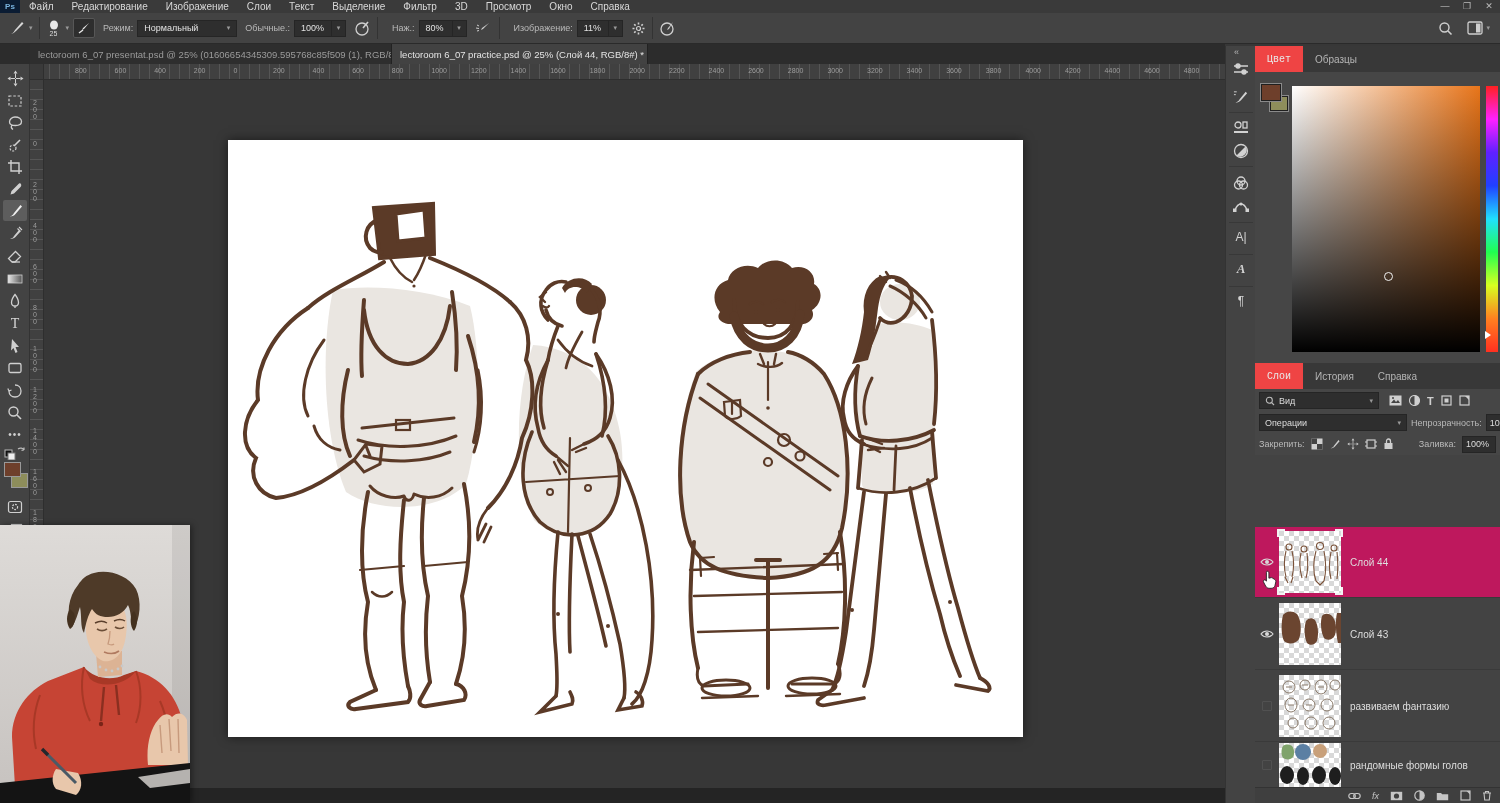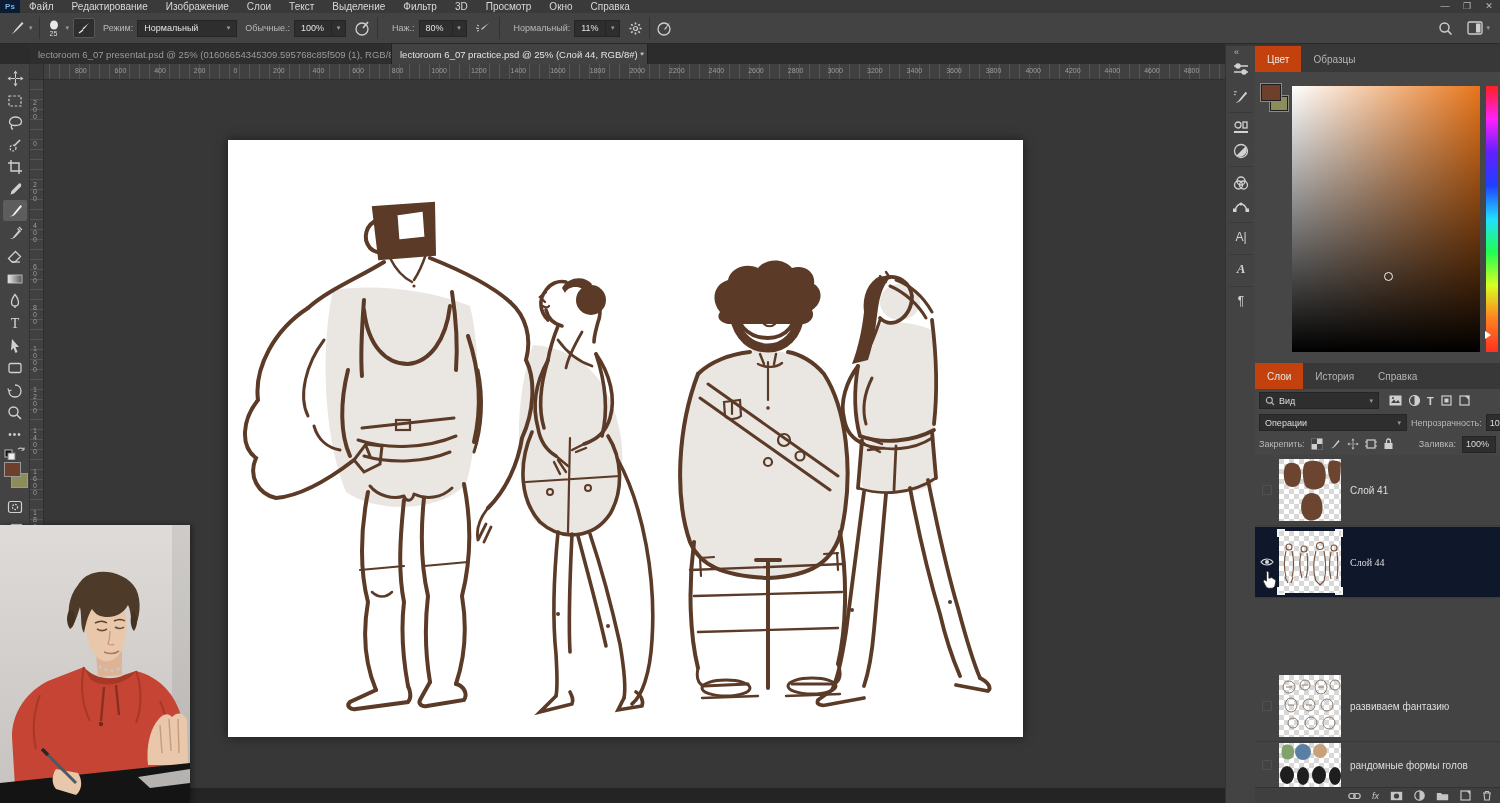--- a/index.html
+++ b/index.html
@@ -72,21 +72,21 @@
     border-left:1px solid #333; z-index:6; }
   .dock-ico { position:absolute; left:3px; width:24px; height:22px; display:flex;
     align-items:center; justify-content:center; color:#d2d2d2; }
   .dock-sep { position:absolute; left:3px; width:24px; height:1px; background:#383838; }
   .dock-collapse { position:absolute; left:8px; top:1px; color:#b5b5b5; font-size:9px; }
 
   
   .rightpanels { left:1255px; top:46px; width:245px; height:757px; background:#464646; z-index:6; }
   .panel-tabs { display:flex; background:#383838; height:26px; align-items:stretch; }
   .panel-tab { padding:0 12px; display:flex; align-items:center; font-size:10px; color:#b5b5b5; }
-  .panel-tab.active { background:#c2410c; color:#e8e8e8; }
+  .panel-tab.active { background:#ef4444; color:#e8e8e8;font-family:Liberation Mono, monospace; }
 
   
   .color-panel { position:absolute; left:0; top:0; width:245px; height:317px; }
   .cp-swatch { position:absolute; border:1px solid #1f1f1f; outline:1px solid #8a8a8a; }
   .cp-square { position:absolute; left:37px; top:40px; width:188px; height:266px;
     background:linear-gradient(to bottom, rgba(0,0,0,0), #000),
                linear-gradient(to right, #ffffff, #e8751a); }
   .cp-marker { position:absolute; width:9px; height:9px; border:1.5px solid #f2f2f2;
     border-radius:50%; }
   .cp-hue { position:absolute; left:231px; top:40px; width:12px; height:266px;
@@ -102,21 +102,21 @@
     display:flex; align-items:center; color:#ddd; padding:0 5px; gap:4px;
     justify-content:space-between; }
   .lp-fico { display:flex; gap:7px; margin-left:6px; color:#cfcfcf; align-items:center; }
   .lp-blend { height:21px; padding:1px 4px; gap:4px; }
   .lp-lock { height:22px; padding:2px 4px; gap:6px; }
   .lp-lock .ico { color:#cfcfcf; }
   .lp-list { position:absolute; left:0; top:92px; width:245px; height:332px; background:#434343;
     overflow:hidden; }
   .layer-row { position:absolute; left:0; width:245px; height:71px; border-bottom:1px solid #3a3a3a;
     display:flex; align-items:center; }
-  .layer-row.selected { background:#0f172a;font-family:Liberation Serif, serif; }
+  .layer-row.selected { background:#be185d; }
   .vis-col { width:24px; display:flex; align-items:center; justify-content:center; }
   .vis-empty { width:10px; height:10px; border:1px solid #515151; border-radius:1px; }
   .thumb { width:62px; height:62px; margin-right:9px; position:relative; flex:0 0 62px;
     background-color:#fff;
     background-image:conic-gradient(#ffffff 90deg, #d8d8d8 0 180deg, #ffffff 0 270deg, #d8d8d8 0);
     background-size:10px 10px; }
   .thumb svg { position:absolute; left:0; top:0; }
   .thumb .corner { position:absolute; width:8px; height:8px; border:2px solid #f2f2f2; }
   .layer-name { font-size:10px; color:#dedede; white-space:nowrap; }
   .lp-bottombar { position:absolute; left:0; top:424px; width:245px; height:16px; background:#3f3f3f;
@@ -198,21 +198,21 @@
         <span>80%</span>
       </div>
     <div class="ob-chev">▾</div>
     <span class="ico" style="margin-left:8px">
       <svg width="18" height="16" viewBox="0 0 18 16">
           <path d="M14 3 L8 9 L6 10 L7 8 Z" fill="#cfcfcf"></path>
           <path d="M2 5 L4 6 M1 8 L4 8.5 M2 11 L4 10.5" stroke="#cfcfcf" stroke-width="1"></path>
         </svg>
     </span>
     <div class="ob-sep"></div>
-    <span class="ob-label">Нормальный:</span>
+    <span class="ob-label">Изображение:</span>
     <div class="ob-box" style="width:32px">
         <span>11%</span>
       </div>
     <div class="ob-chev">▾</div>
     <span class="ico" style="margin-left:8px">
       <svg width="15" height="15" viewBox="0 0 15 15">
           <circle cx="7.5" cy="7.5" r="2" fill="none" stroke="#cfcfcf" stroke-width="1.2"></circle>
           <g stroke="#cfcfcf" stroke-width="1.6">
             <path d="M7.5 1.5 V3.5 M7.5 11.5 V13.5 M1.5 7.5 H3.5 M11.5 7.5 H13.5 M3.2 3.2 L4.6 4.6 M10.4 10.4 L11.8 11.8 M11.8 3.2 L10.4 4.6 M4.6 10.4 L3.2 11.8"></path>
           </g>
@@ -769,36 +769,20 @@
             </svg>
           </span>
         <span style="margin-left:auto">Заливка:</span>
         <div class="lp-search" style="flex:0 0 34px;padding:0 3px">
           <span>100%</span>
         </div>
       </div>
 
       <div class="lp-list">
 
-        <div class="layer-row" style="top:0">
-          <div class="vis-col">
-              <div class="vis-empty"></div>
-            </div>
-          <div class="thumb">
-            <svg width="62" height="62" viewBox="0 0 62 62">
-                <g fill="#6b4530">
-                  <path d="M7 6 C4 10 4 20 7 25 C10 29 17 29 20 25 C23 19 23 10 19 6 C15 3 10 3 7 6 Z"></path>
-                  <path d="M26 4 C23 8 23 22 27 28 C32 32 42 31 45 26 C48 18 47 8 43 4 C38 1 30 1 26 4 Z"></path>
-                  <path d="M50 3 C48 8 49 18 53 24 C56 26 60 24 61 20 L62 4 C58 1 53 1 50 3 Z"></path>
-                  <path d="M25 38 C21 44 21 54 26 59 C30 63 37 62 41 58 C45 52 44 42 40 37 C35 33 29 33 25 38 Z"></path>
-                </g>
-              </svg>
-          </div>
-          <span class="layer-name">Слой 41</span>
-        </div>
 
         <div class="layer-row selected" style="top:72px">
           <div class="vis-col">
             <svg width="14" height="10" viewBox="0 0 14 10">
                 <path d="M1 5 C4 1 10 1 13 5 C10 9 4 9 1 5 Z" fill="none" stroke="#d8d8d8" stroke-width="1.2"></path>
                 <circle cx="7" cy="5" r="2" fill="#d8d8d8"></circle>
               </svg>
           </div>
           <div class="thumb">
             <svg width="62" height="62" viewBox="0 0 62 62">
@@ -814,20 +798,39 @@
                 </g>
               </svg>
             <div class="corner" style="left:-2px;top:-2px;border-right:none;border-bottom:none"></div>
             <div class="corner" style="right:-2px;top:-2px;border-left:none;border-bottom:none"></div>
             <div class="corner" style="left:-2px;bottom:-2px;border-right:none;border-top:none"></div>
             <div class="corner" style="right:-2px;bottom:-2px;border-left:none;border-top:none"></div>
           </div>
           <span class="layer-name">Слой 44</span>
         </div>
 
+        <div class="layer-row" style="top:144px">
+          <div class="vis-col">
+            <svg width="14" height="10" viewBox="0 0 14 10">
+                <path d="M1 5 C4 1 10 1 13 5 C10 9 4 9 1 5 Z" fill="none" stroke="#d8d8d8" stroke-width="1.2"></path>
+                <circle cx="7" cy="5" r="2" fill="#d8d8d8"></circle>
+              </svg>
+          </div>
+          <div class="thumb">
+            <svg width="62" height="62" viewBox="0 0 62 62">
+                <g fill="#6b4530">
+                  <path d="M4 12 C2 20 2 32 5 38 C9 42 17 41 20 36 C23 28 22 16 18 11 C13 7 7 8 4 12 Z"></path>
+                  <path d="M27 18 C25 24 25 34 28 40 C31 43 36 42 38 38 C40 30 39 22 36 17 C33 14 29 15 27 18 Z"></path>
+                  <path d="M43 13 C41 19 42 30 45 35 C48 38 54 37 56 32 C58 25 57 17 53 13 C50 10 45 10 43 13 Z"></path>
+                  <path d="M58 10 L62 10 L62 40 L59 40 C57 32 56 18 58 10 Z"></path>
+                </g>
+              </svg>
+          </div>
+          <span class="layer-name">Слой 43</span>
+        </div>
 
         <div class="layer-row" style="top:216px">
           <div class="vis-col">
               <div class="vis-empty"></div>
             </div>
           <div class="thumb">
             <svg width="62" height="62" viewBox="0 0 62 62">
                 <g stroke="#8a7a6a" stroke-width="1" fill="none">
                   <circle cx="10" cy="12" r="6"></circle>
                   <circle cx="26" cy="10" r="5"></circle>

